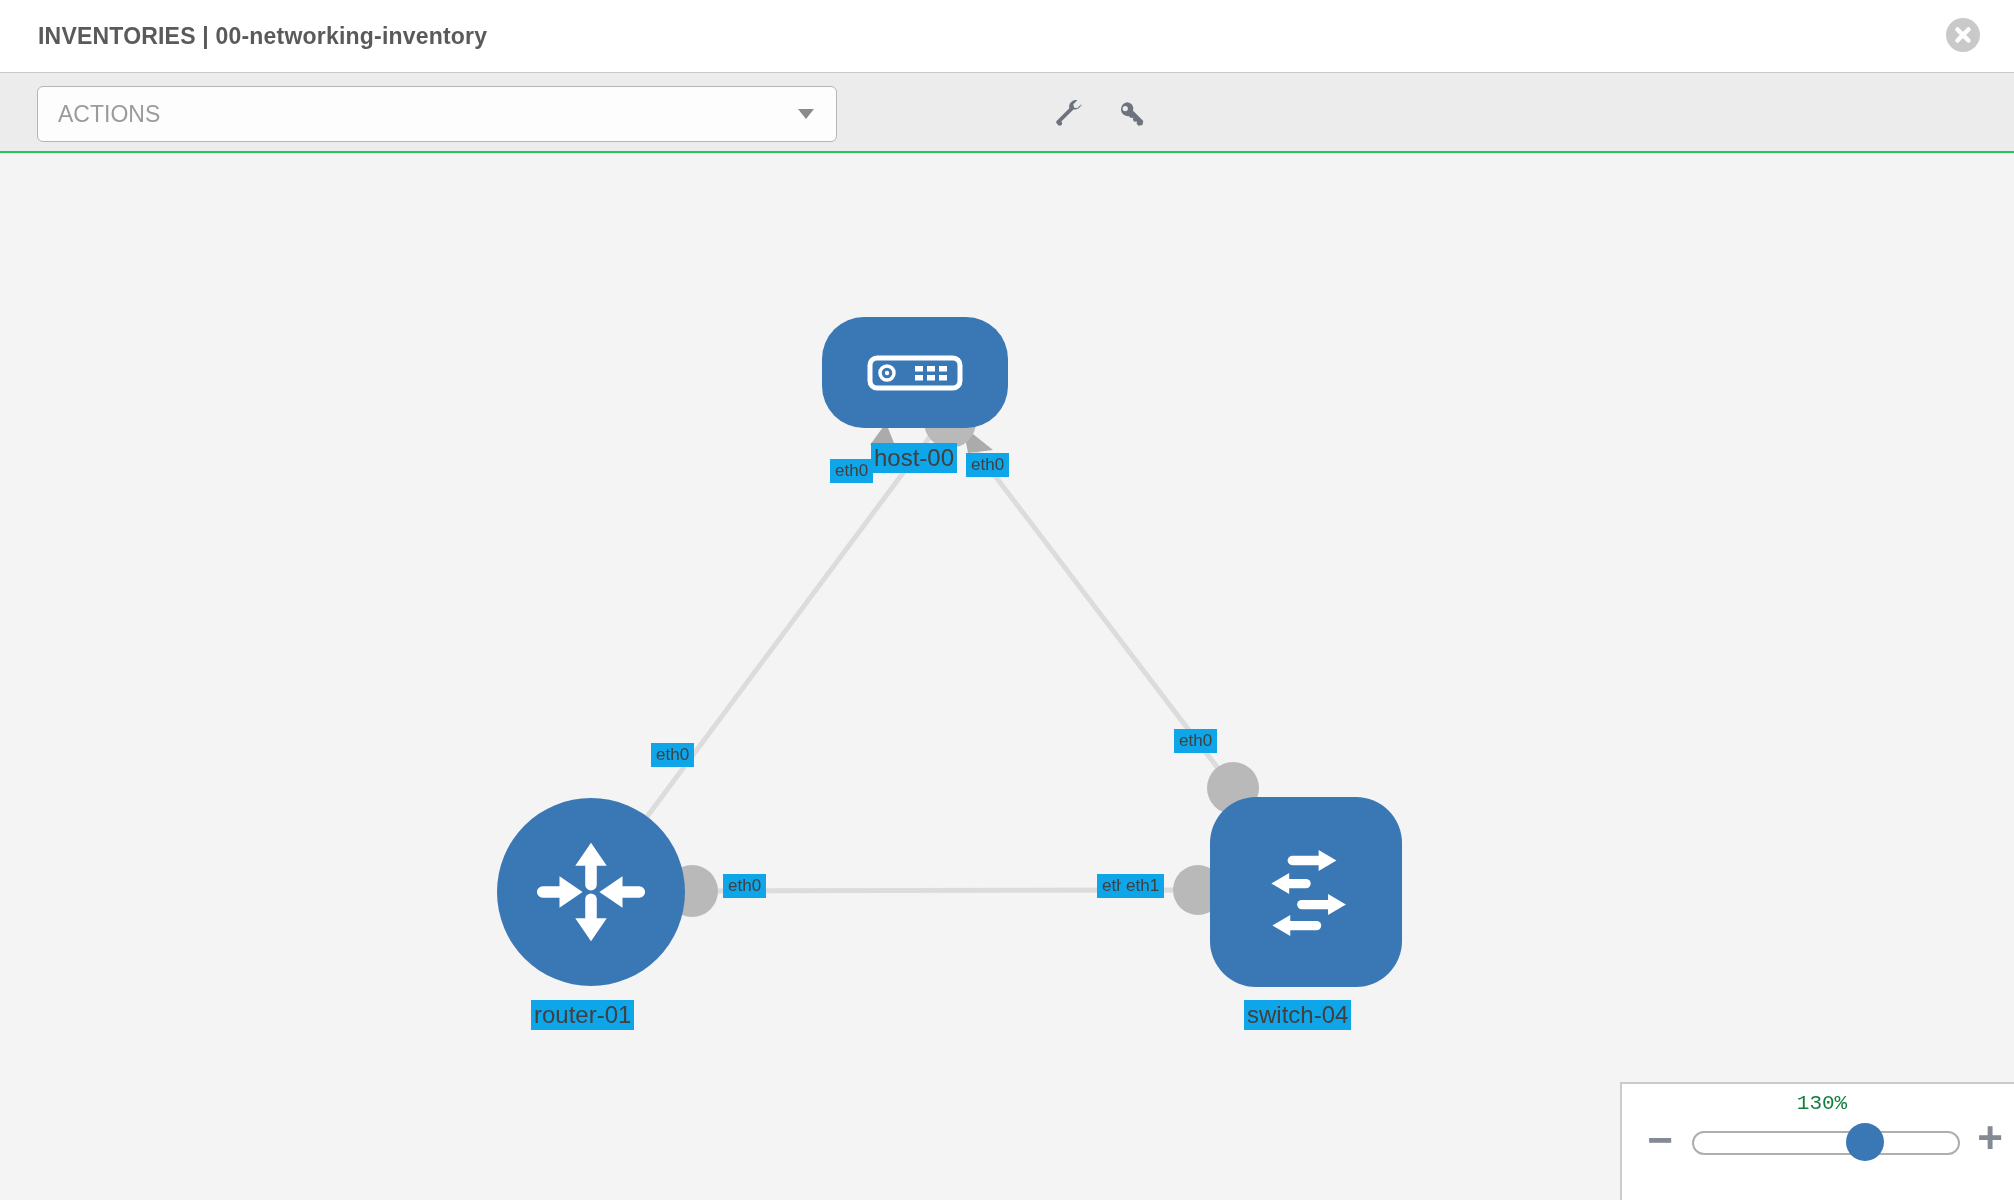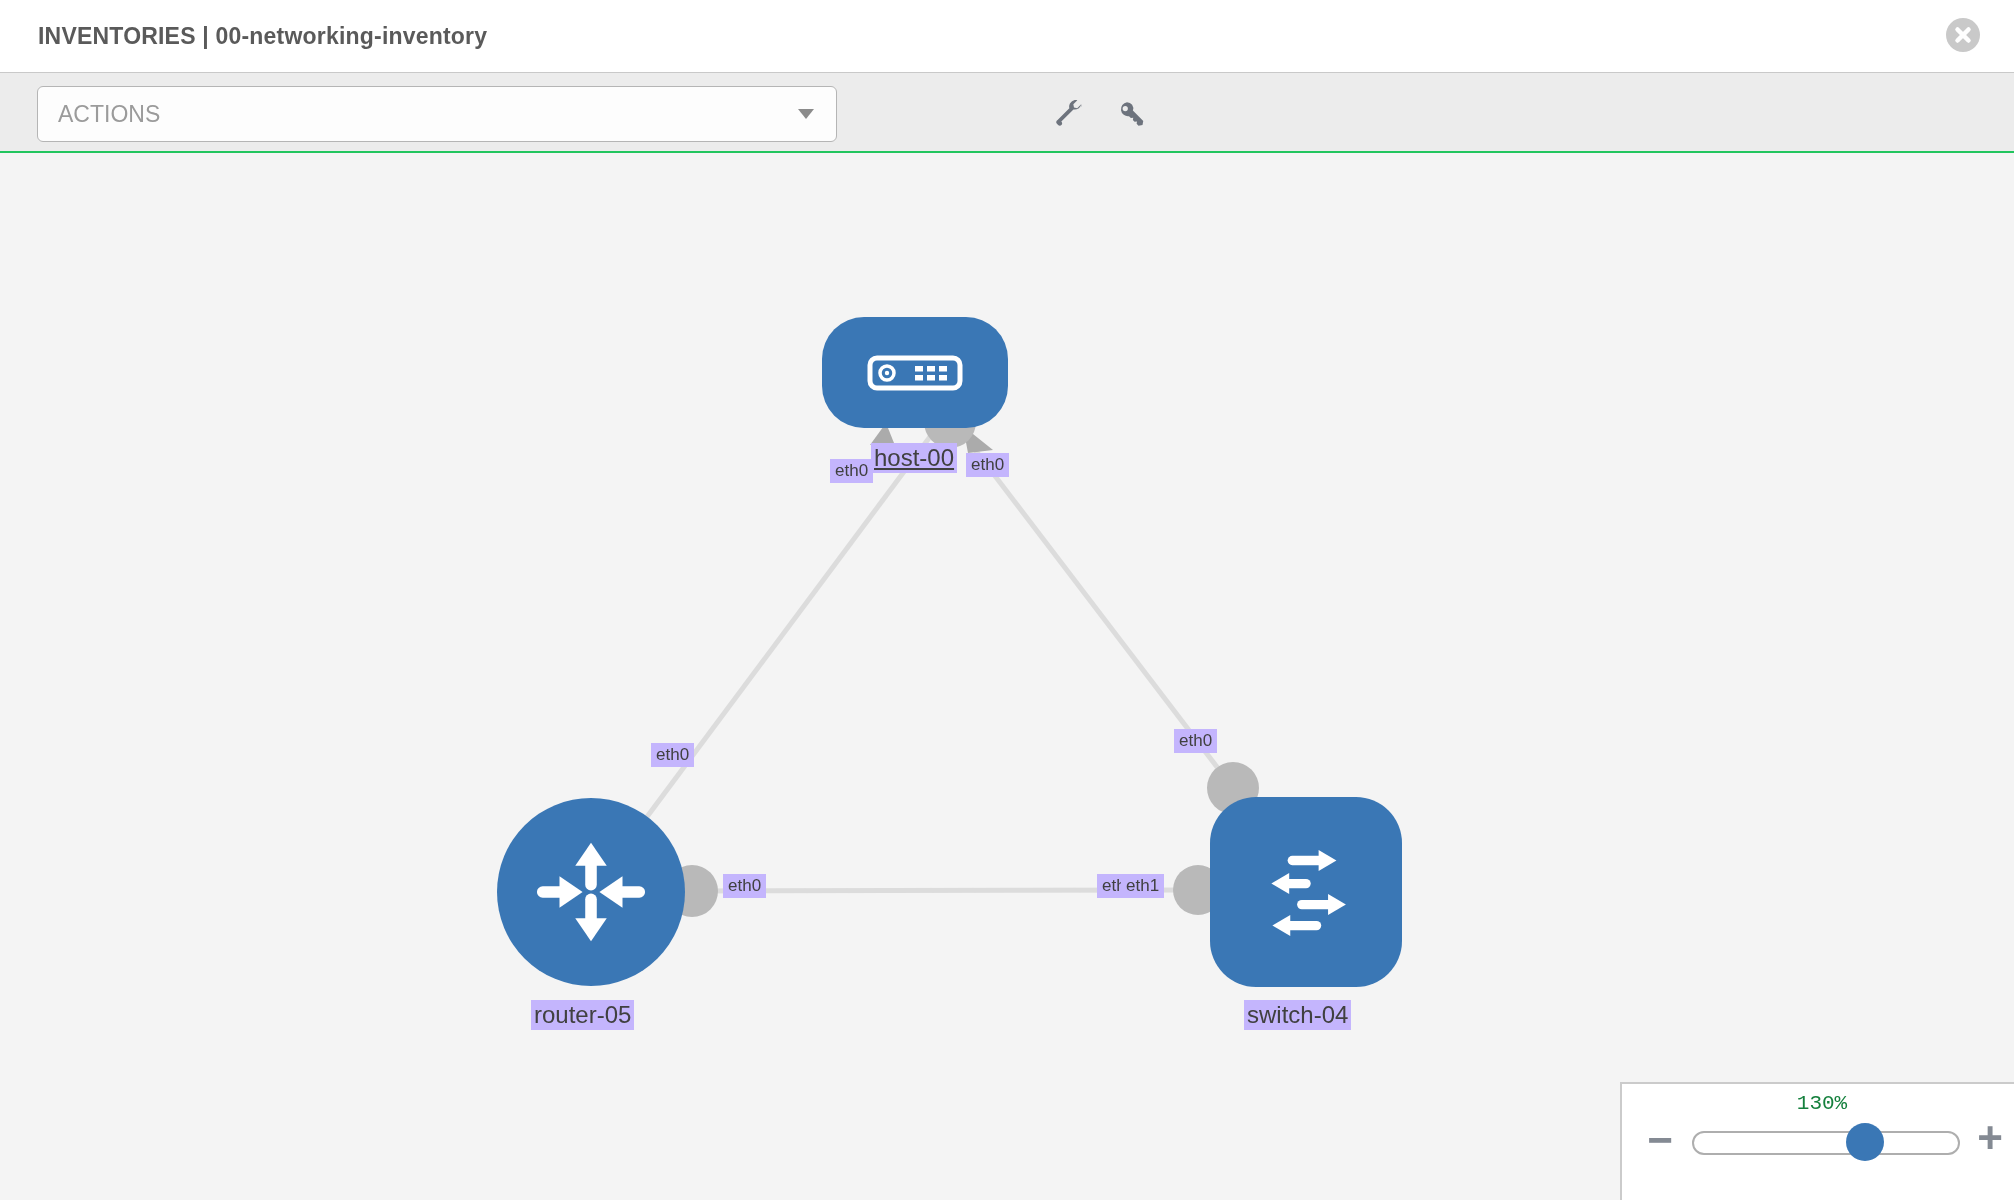--- a/index.html
+++ b/index.html
@@ -58,26 +58,26 @@
   }
   .links-svg{position:absolute;left:0;top:0;z-index:1;}
 
   .node{position:absolute;z-index:2;background:#3a77b5;cursor:pointer;
         display:flex;align-items:center;justify-content:center;}
   .node-host{left:822px;top:164px;width:186px;height:111px;border-radius:42px;}
   .node-router{left:497px;top:645px;width:188px;height:188px;border-radius:50%;}
   .node-switch{left:1210px;top:644px;width:192px;height:190px;border-radius:46px;}
 
   .nlabel{
-    position:absolute;z-index:3;background:#c4b5fd;color:#404040;
+    position:absolute;z-index:3;background:#0ea5e9;color:#404040;
     white-space:nowrap;line-height:1.15;
   }
   .name-label{font-size:24px;padding:1px 3px;}
   .eth-label{font-size:17px;padding:2px 5px;}
-  .lbl-host{left:871px;top:290px;text-decoration:underline;}
+  .lbl-host{left:871px;top:290px;}
   .lbl-router{left:531px;top:847px;}
   .lbl-switch{left:1244px;top:847px;}
   .lbl-eth-host-l{left:830px;top:306px;}
   .lbl-eth-host-r{left:966px;top:300px;}
   .lbl-eth-router-top{left:651px;top:590px;}
   .lbl-eth-switch-top{left:1174px;top:576px;}
   .lbl-eth-mid-l{left:723px;top:721px;}
   .lbl-eth-mid-r-behind{left:1097px;top:721px;z-index:3;}
   .lbl-eth-mid-r{left:1121px;top:721px;z-index:4;}
 
@@ -196,21 +196,21 @@
           <polygon points="27,52 44,42 44,62" stroke="none"></polygon>
           <line x1="56" y1="72" x2="83" y2="72"></line>
           <polygon points="98,72 81,62 81,82" stroke="none"></polygon>
           <line x1="70" y1="92" x2="43" y2="92"></line>
           <polygon points="28,92 45,82 45,102" stroke="none"></polygon>
         </g>
       </svg>
     </div>
 
     <div class="nlabel name-label lbl-host">host-00</div>
-    <div class="nlabel name-label lbl-router">router-05</div>
+    <div class="nlabel name-label lbl-router">router-01</div>
     <div class="nlabel name-label lbl-switch">switch-04</div>
 
     <div class="nlabel eth-label lbl-eth-host-l">eth0</div>
     <div class="nlabel eth-label lbl-eth-host-r">eth0</div>
     <div class="nlabel eth-label lbl-eth-router-top">eth0</div>
     <div class="nlabel eth-label lbl-eth-switch-top">eth0</div>
     <div class="nlabel eth-label lbl-eth-mid-l">eth0</div>
     <div class="nlabel eth-label lbl-eth-mid-r-behind">eth1</div>
     <div class="nlabel eth-label lbl-eth-mid-r">eth1</div>
 

